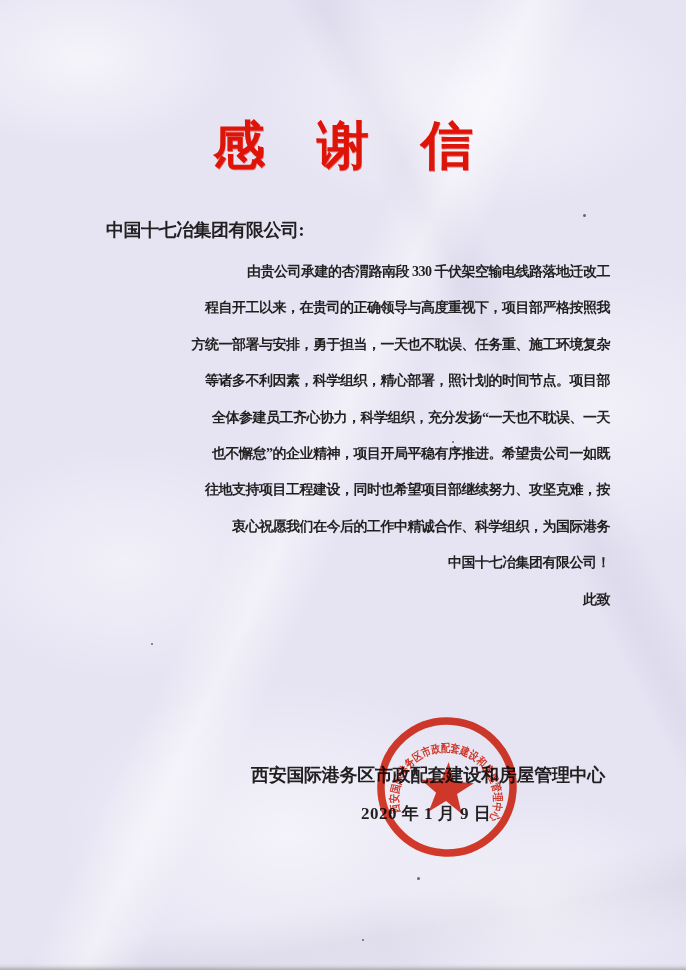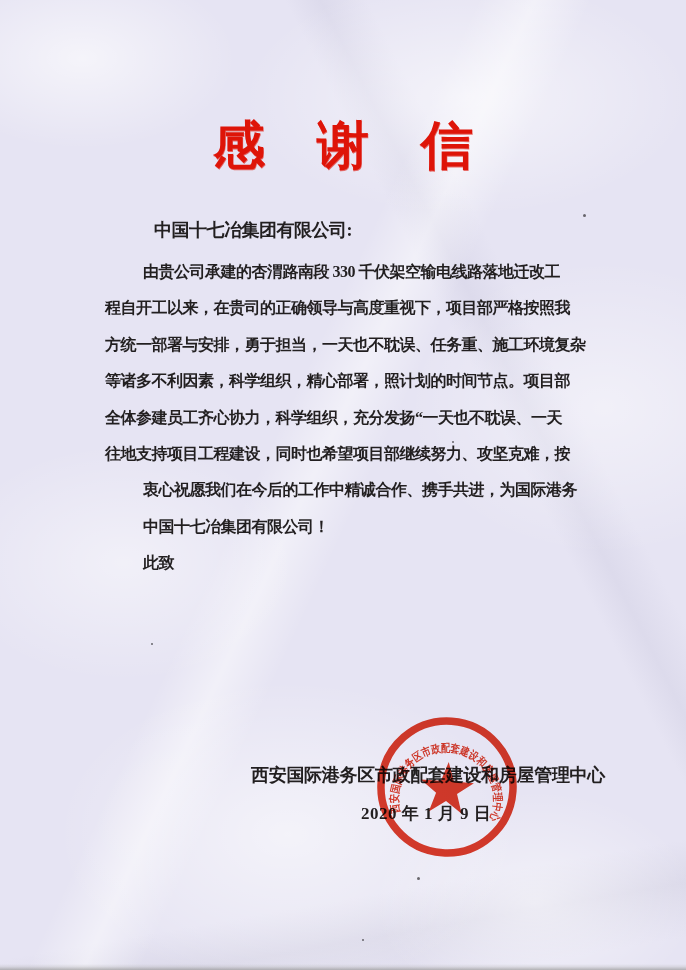--- a/index.html
+++ b/index.html
@@ -49,32 +49,32 @@
     text-shadow: 0.5px 0.5px 0 rgba(222,20,8,0.6);
   }
   .salutation {
     position: absolute;
     left: 106px;
     top: 218px;
     font-size: 18px;
     letter-spacing: -0.5px;
     font-weight: 600;
     color: #221f20;
-    margin-left: 48px;
   }
   .body-block {
     position: absolute;
     left: 105px;
     top: 254px;
     width: 505px;
-    font-size: 16px;
+    font-size: 14px;
     letter-spacing: -0.5px;
     line-height: 36.4px;
     font-weight: 600;
     color: #221f20;
+    text-align: right;
   }
   .body-block .line { white-space: nowrap; }
   .body-block .line.indent { text-indent: 38px; }
   .signature {
     position: absolute;
     left: 251px;
     top: 763px;
     font-size: 18px;
     letter-spacing: -0.3px;
     font-weight: 600;
@@ -131,22 +131,23 @@
   </div>
 
   <div class="salutation">中国十七冶集团有限公司:</div>
 
   <div class="body-block">
     <div class="line indent">由贵公司承建的杏渭路南段 330 千伏架空输电线路落地迁改工</div>
     <div class="line">程自开工以来，在贵司的正确领导与高度重视下，项目部严格按照我</div>
     <div class="line">方统一部署与安排，勇于担当，一天也不耽误、任务重、施工环境复杂</div>
     <div class="line">等诸多不利因素，科学组织，精心部署，照计划的时间节点。项目部</div>
     <div class="line">全体参建员工齐心协力，科学组织，充分发扬“一天也不耽误、一天</div>
+    <div class="line">也不懈怠”的企业精神，项目开局平稳有序推进。希望贵公司一如既</div>
     <div class="line">往地支持项目工程建设，同时也希望项目部继续努力、攻坚克难，按</div>
-    <div class="line indent">衷心祝愿我们在今后的工作中精诚合作、携手共进，为国际港务</div>
+    <div class="line indent">衷心祝愿我们在今后的工作中精诚合作、科学组织，为国际港务</div>
     <div class="line indent">中国十七冶集团有限公司！</div>
     <div class="line indent">此致</div>
   </div>
 
   <div class="signature">西安国际港务区市政配套建设和房屋管理中心</div>
 
   <div class="date">2020 年 1 月 9 日</div>
 
   <svg class="stamp" viewBox="0 0 150 150" xmlns="http://www.w3.org/2000/svg">
     <defs>

